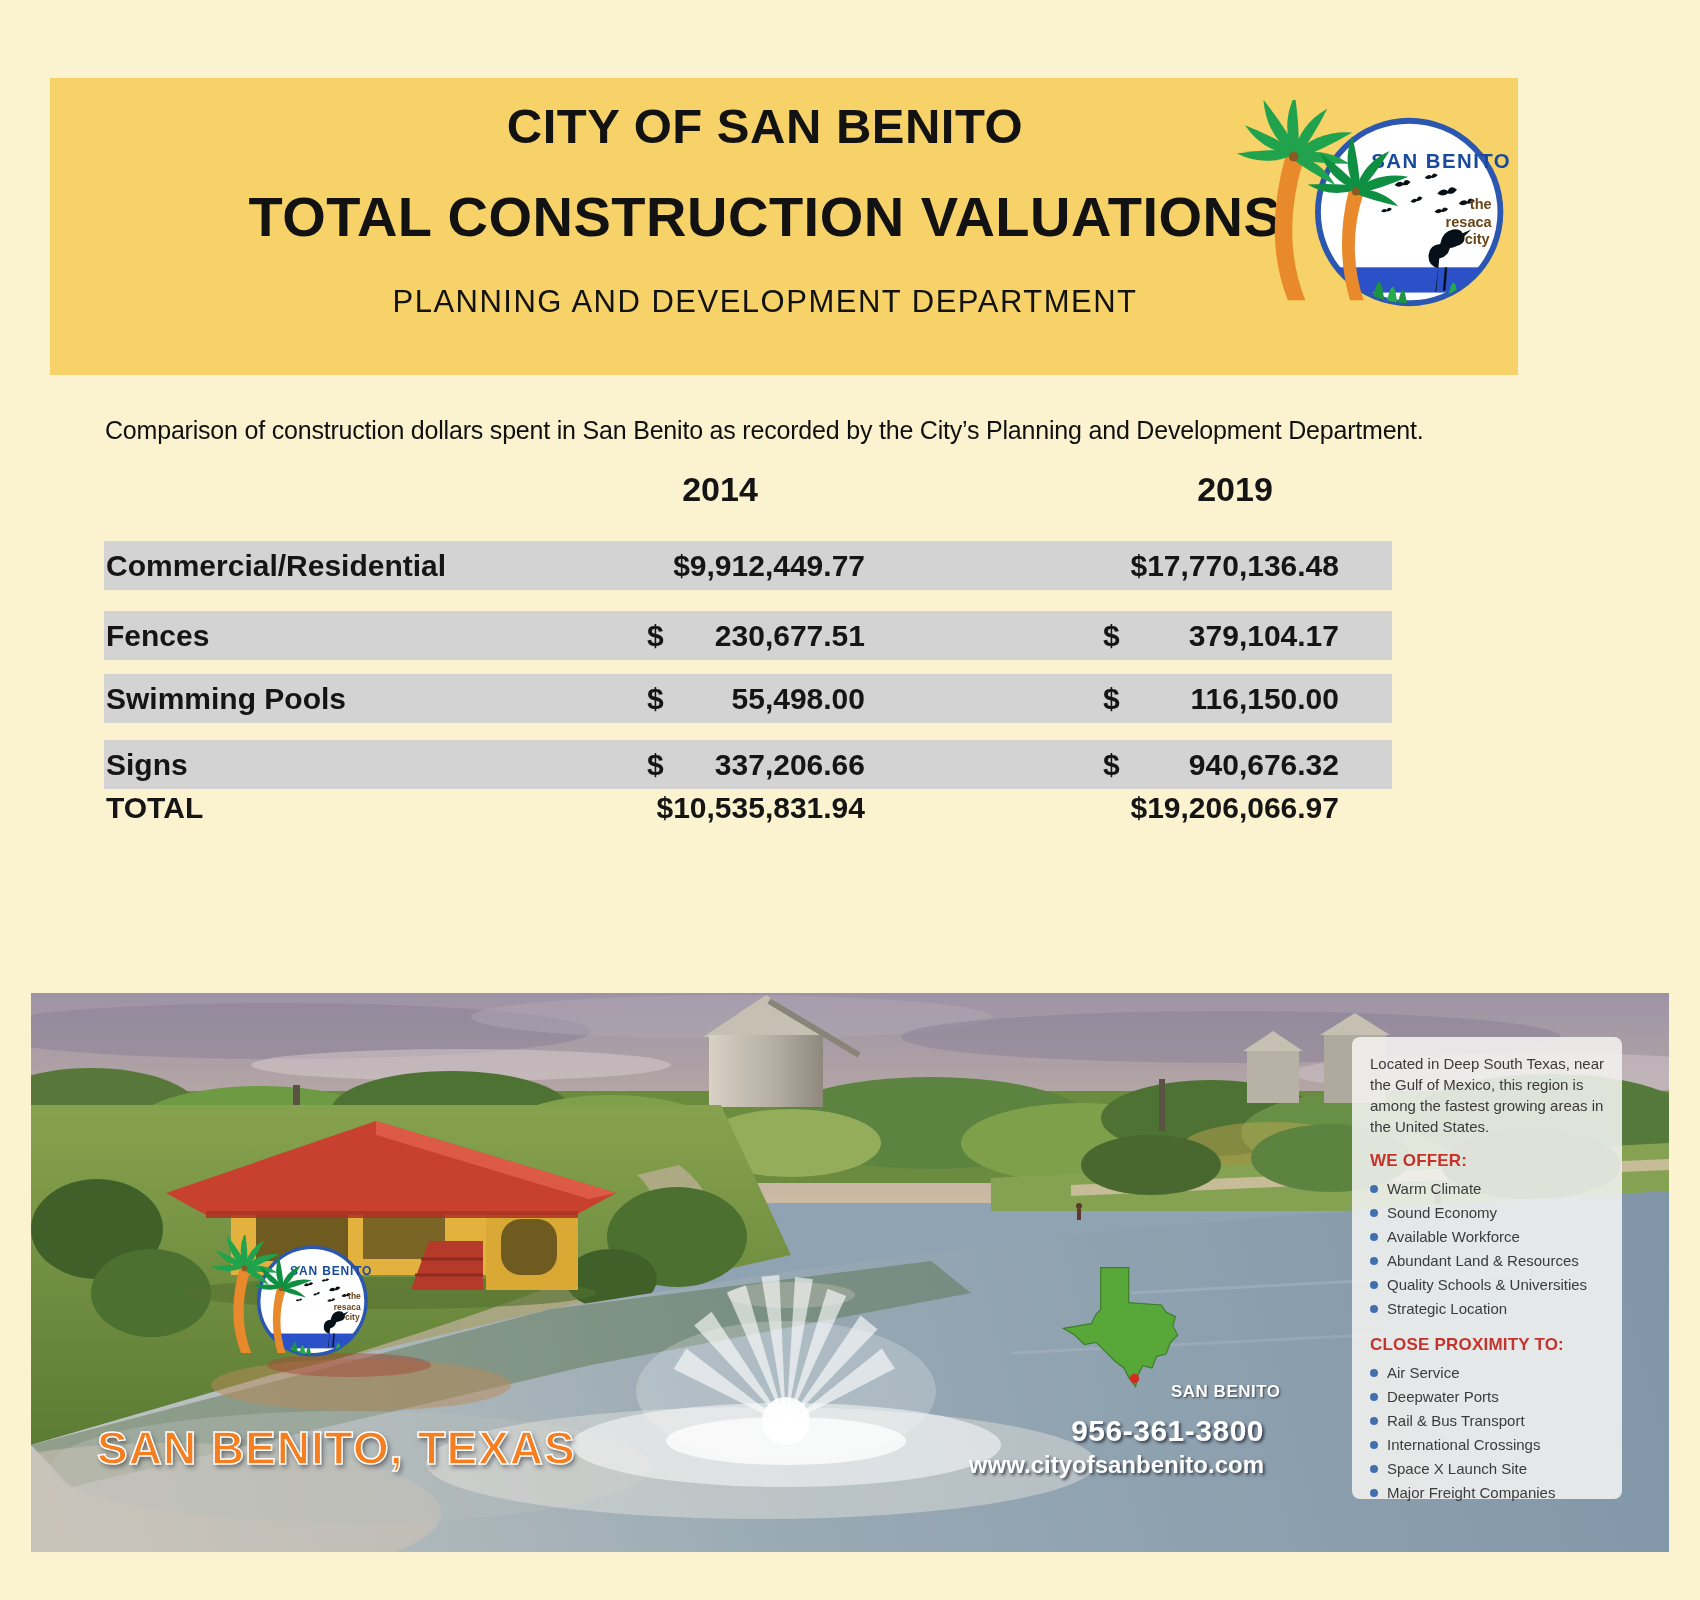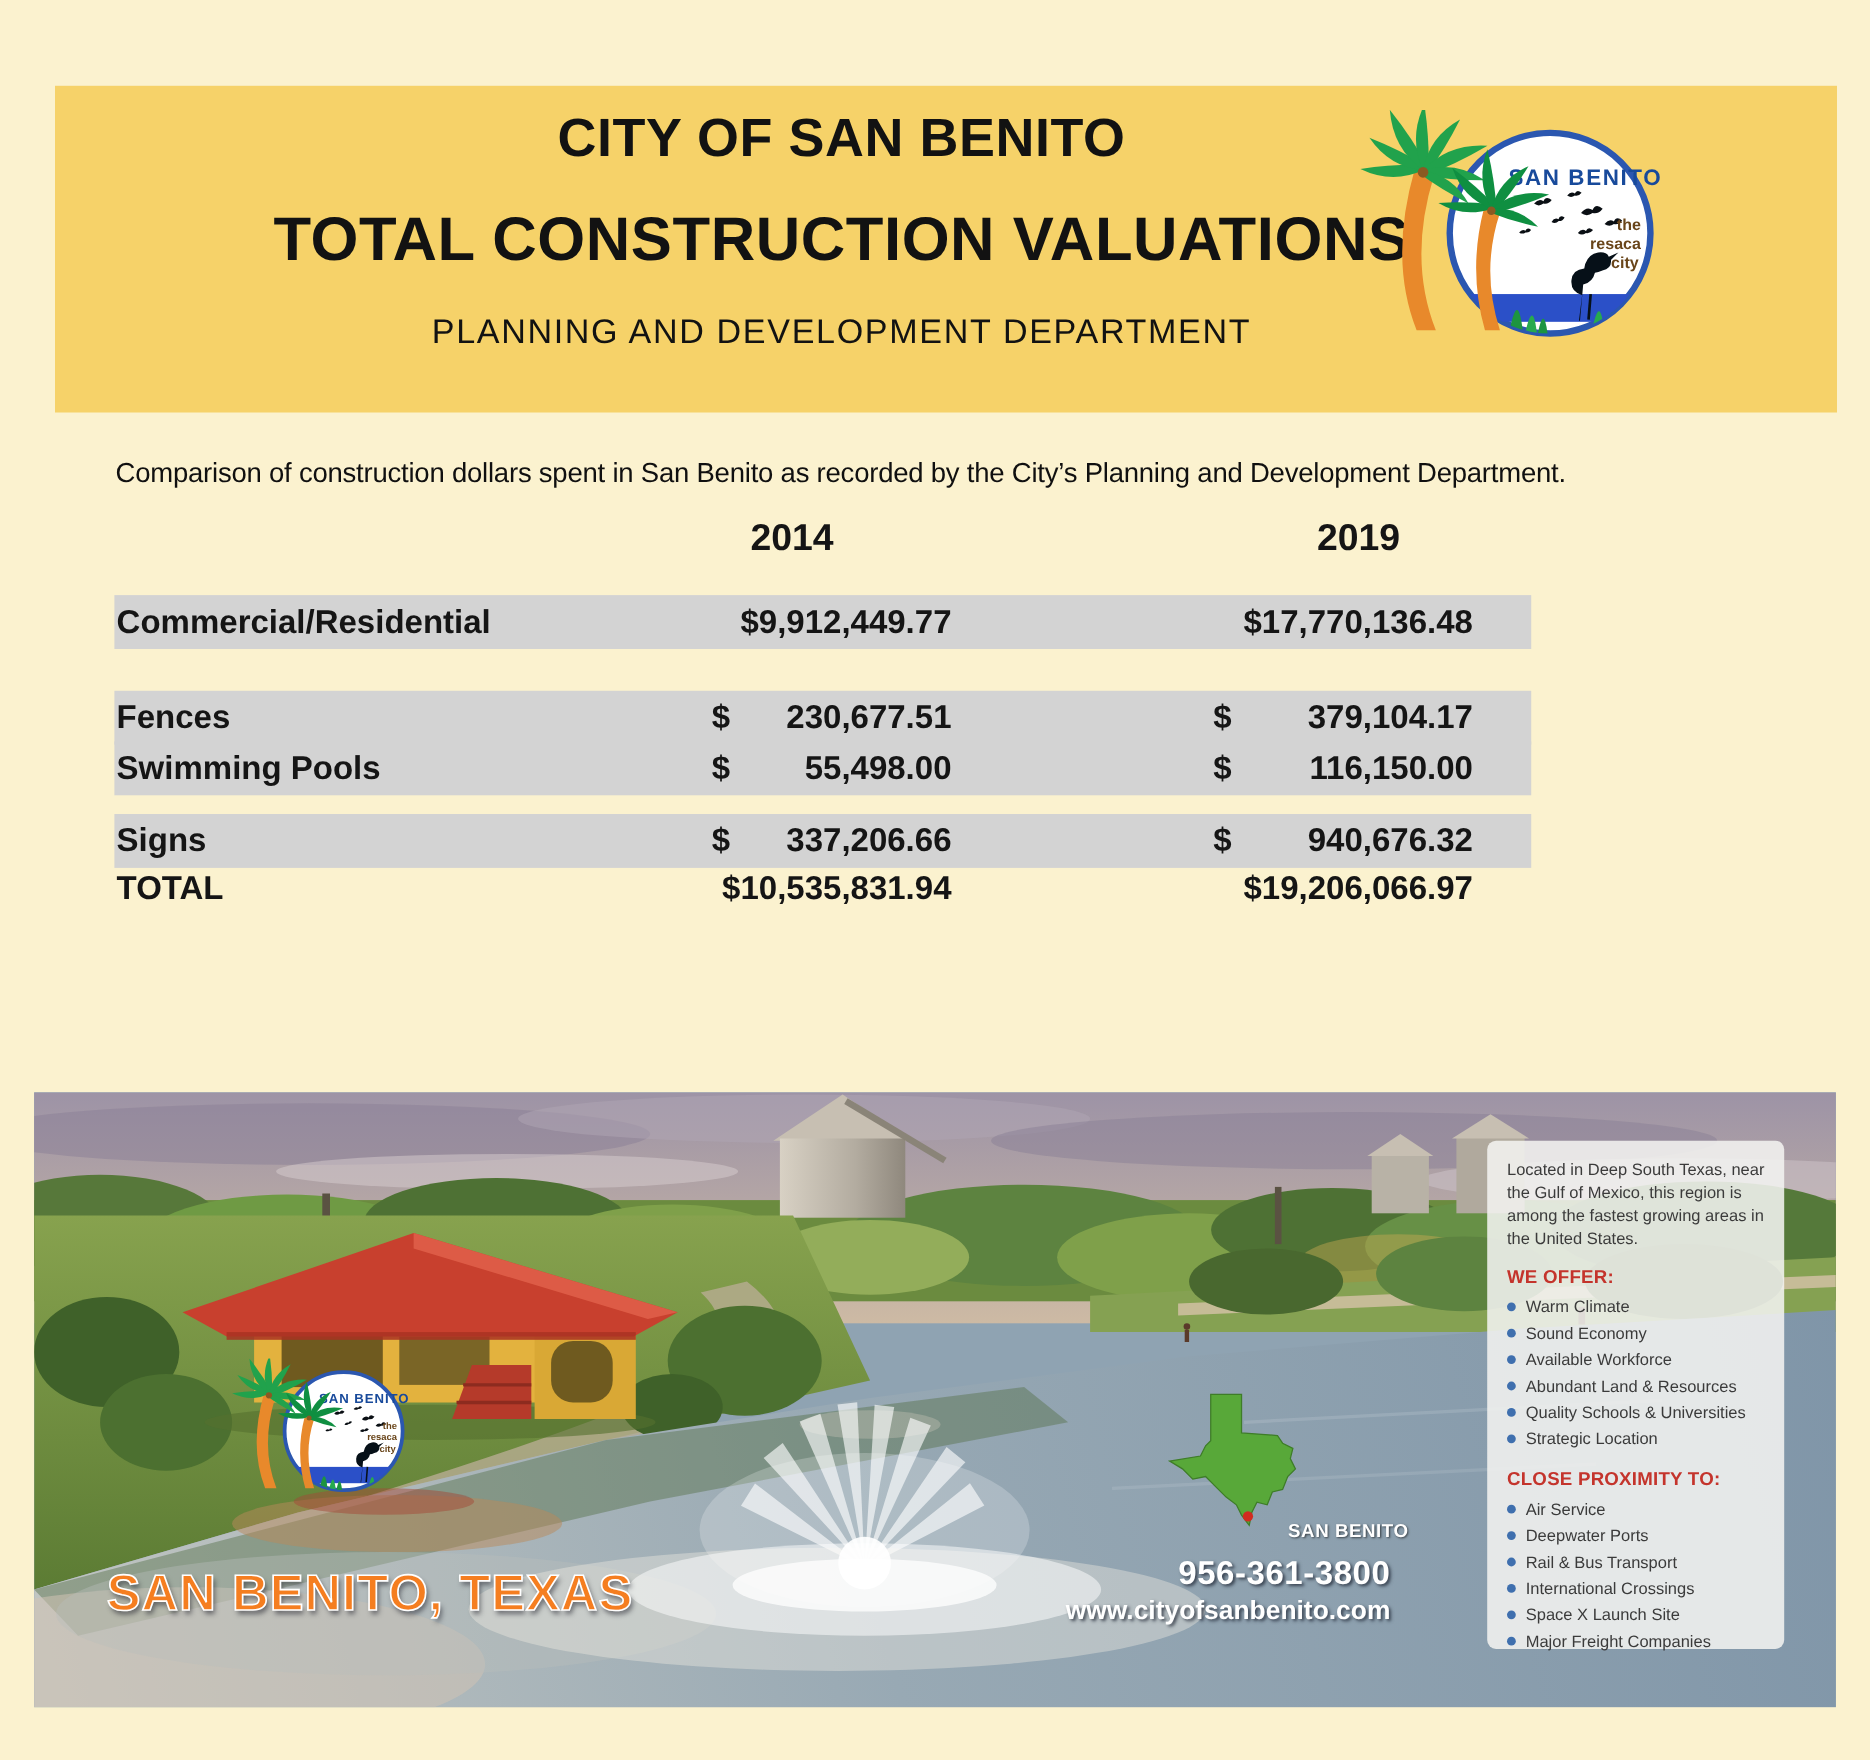--- a/index.html
+++ b/index.html
@@ -1,35 +1,35 @@
 <!DOCTYPE html>
 <html><head>
 <meta charset="utf-8">
 <style>
   html,body{margin:0;padding:0;background:#fbf2cf;}
   #page{position:relative;width:1700px;height:1600px;background:#fbf2cf;
         font-family:"Liberation Sans",sans-serif;overflow:hidden;color:#151515;}
 
   
-  .banner{position:absolute;left:50px;top:78px;width:1620px;height:297px;background:#f6d269;}
+  .banner{position:absolute;left:50px;top:78px;width:1468px;height:297px;background:#f6d269;}
   .banner .bt{position:absolute;left:0;width:1430px;text-align:center;color:#121212;}
   .bt1{top:20px;font-size:49px;font-weight:bold;letter-spacing:.5px;}
   .bt2{top:106px;font-size:56px;font-weight:bold;letter-spacing:.5px;}
   .bt3{top:206px;font-size:31px;letter-spacing:1.5px;}
   .banner-logo{position:absolute;left:1100px;top:22px;width:364px;height:224px;}
 
   
   .intro{position:absolute;left:105px;top:416px;width:1450px;font-size:25px;letter-spacing:-.2px;color:#101010;}
 
   
   .col-h{position:absolute;width:160px;text-align:center;font-size:34px;font-weight:bold;top:470px;}
   .col-h.h18{left:640px;} .col-h.h19{left:1155px;}
   .t-row{position:absolute;left:104px;width:1288px;height:49px;}
   .t-row.gray{background:#d3d3d3;}
-  .r0{top:541px;} .r1{top:628px;} .r2{top:674px;} .r3{top:740px;} .r4{top:763px;margin-top:20px;}
+  .r0{top:541px;} .r1{top:611px;} .r2{top:674px;} .r3{top:740px;} .r4{top:763px;margin-top:20px;}
   .t-row .lab{position:absolute;left:2px;top:0;height:49px;line-height:49px;font-size:30px;font-weight:bold;white-space:nowrap;}
   .t-row .cell{position:absolute;top:0;height:49px;display:flex;align-items:center;font-size:30px;font-weight:bold;white-space:nowrap;}
   .cell.c18{left:543px;width:218px;} .cell.c19{left:999px;width:236px;}
   .cell.split{justify-content:space-between;}
   .cell.joined{justify-content:flex-end;}
   .cell .amt{text-align:right;}
 
   
   .photo{position:absolute;left:31px;top:993px;width:1638px;height:559px;overflow:hidden;background:#8fa3b2;}
   .photo svg.scene{position:absolute;left:0;top:0;}

